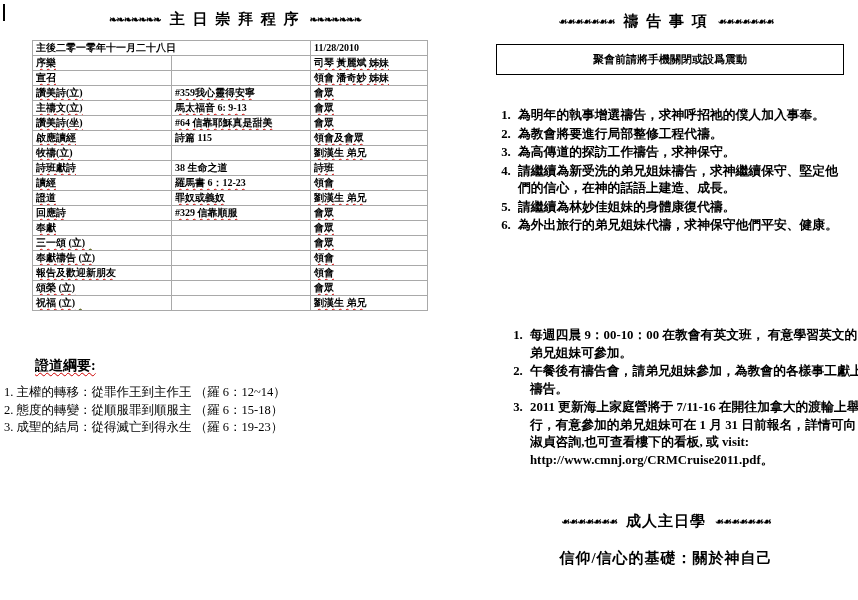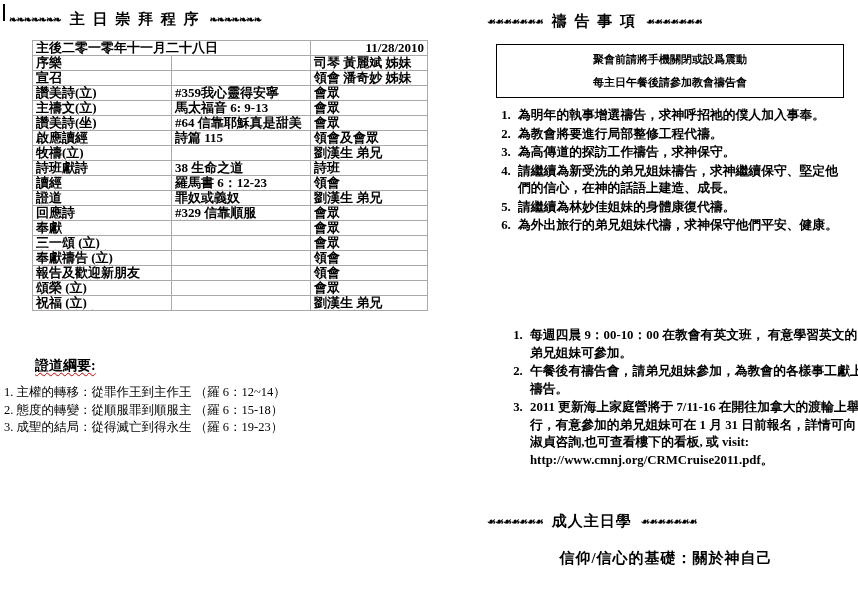--- a/index.html
+++ b/index.html
@@ -4,27 +4,27 @@
 <style>
   * { margin:0; padding:0; box-sizing:border-box; }
   html,body { width:858px; height:600px; background:#fff; overflow:hidden; }
   body { font-family:"Liberation Serif","DejaVu Serif",serif; color:#000; }
   .page { position:relative; width:858px; height:600px; background:#fff; }
   .cursor-bar { position:absolute; left:3px; top:4px; width:2px; height:17px; background:#000; }
 
   .col-left  { position:absolute; left:0;   top:0; width:470px; height:600px; }
   .col-right { position:absolute; left:478px; top:0; width:376px; height:600px; }
 
-  .sec-title { position:absolute; width:100%; font-weight:bold; font-size:15px; letter-spacing:2px; white-space:nowrap; }
+  .sec-title { position:absolute; width:100%; text-align:center; font-weight:bold; font-size:15px; letter-spacing:2px; white-space:nowrap; }
   .orn { font-size:10px; letter-spacing:-1px; position:relative; top:-1px; margin:0 9px; font-weight:bold; }
 
   table.program { position:absolute; left:32px; top:40px; width:395px; border-collapse:collapse; table-layout:fixed; }
-  table.program td { border:1px solid #a9a9a9; font-size:13px; font-weight:bold; height:15px; line-height:14px; padding:0 3px; white-space:nowrap; overflow:hidden; }
+  table.program td { border:1px solid #a9a9a9; font-size:10px; font-weight:bold; height:15px; line-height:14px; padding:0 3px; white-space:nowrap; overflow:hidden; }
   td.c0 { width:98px; } td.c1 { width:180px; } td.c2 { width:117px; }
-  td.center { text-align:right; }
+  td.center { text-align:left; }
 
   .wv  { text-decoration:underline; text-decoration-style:wavy; text-decoration-color:#cc0000; text-decoration-thickness:1px; text-underline-offset:2px; }
   .gt::after { content:"\00a0\00a0\00a0"; text-decoration:underline; text-decoration-style:wavy; text-decoration-color:#2e8b2e; text-decoration-thickness:1px; }
 
   .outline-head { position:absolute; left:35px; top:357px; font-size:14px; font-weight:bold; }
   ol.outline { position:absolute; left:4px; top:384px; list-style-position:inside; font-size:12.5px; line-height:17.5px; }
   ol.outline li { white-space:nowrap; }
 
   .notice-box { position:absolute; left:18px; top:44px; width:348px; border:1px solid #000; text-align:center; font-size:11px; font-weight:bold; line-height:23px; padding:3px 0; }
 
@@ -147,21 +147,20 @@
       <li>態度的轉變：從順服罪到順服主 （羅 6：15-18）</li>
       <li>成聖的結局：從得滅亡到得永生 （羅 6：19-23）</li>
     </ol>
   </div>
 
   <div class="col-right">
     <div class="sec-title t-prayer"><span class="orn">☙☙☙☙☙☙☙</span><span>禱 告 事 項</span><span class="orn">☙☙☙☙☙☙☙</span></div>
 
     <div class="notice-box">
       <div>聚會前請將手機關閉或設爲震動</div>
-      <div>每主日午餐後請參加教會禱告會</div>
     </div>
 
     <ol class="blist prayer-list">
       <li>為明年的執事增選禱告，求神呼招祂的僕人加入事奉。</li>
       <li>為教會將要進行局部整修工程代禱。</li>
       <li>為高傳道的探訪工作禱告，求神保守。</li>
       <li>請繼續為新受洗的弟兄姐妹禱告，求神繼續保守、堅定他們的信心，在神的話語上建造、成長。</li>
       <li>請繼續為林妙佳姐妹的身體康復代禱。</li>
       <li>為外出旅行的弟兄姐妹代禱，求神保守他們平安、健康。</li>
     </ol>

